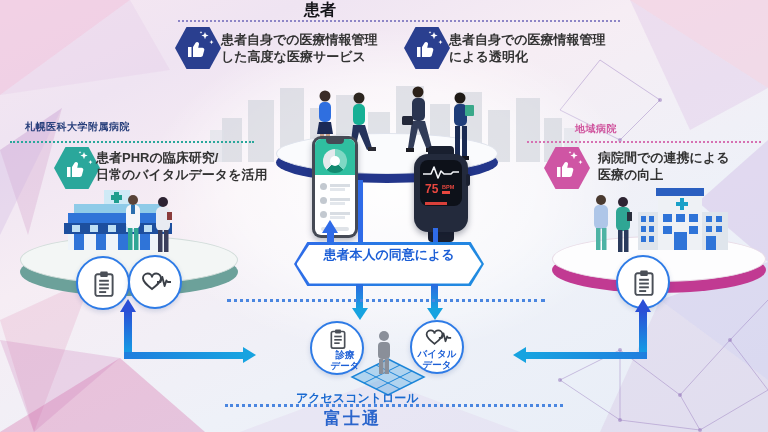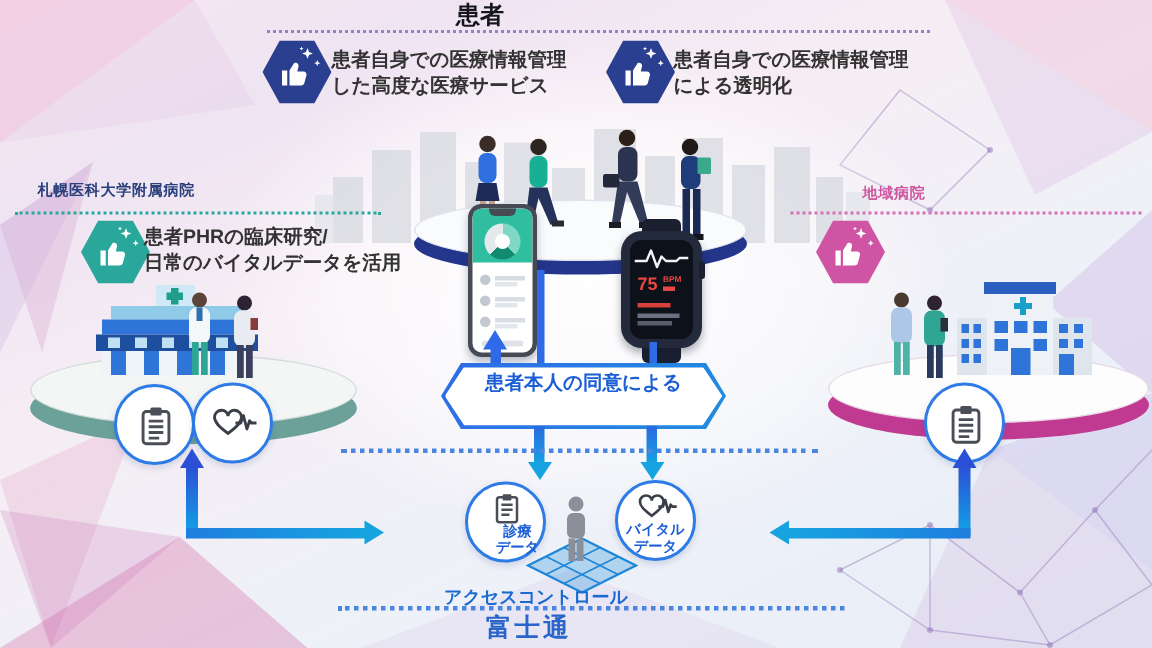--- a/index.html
+++ b/index.html
@@ -189,20 +189,24 @@
   <div class="abs hbar" style="left:124px;top:352px;width:120px;"></div>
   <div class="abs tri tri-right" style="left:243px;top:347px;"></div>
 
   <div class="abs ctext section-title" style="left:575px;top:122px;width:130px;color:#d0559e;">地域病院</div>
   <div class="abs" style="left:527px;top:141px;width:234px;height:0;border-top:2px dotted #d671b2;"></div>
   <svg class="abs" style="left:544px;top:147px;" width="46" height="42" viewBox="0 0 46 42">
     <polygon points="11.5,0 34.5,0 46,21 34.5,42 11.5,42 0,21" fill="#cf55a4"></polygon>
     <path fill="#fff" d="M13 20h3.5v10H13zM18 30h7.8c1 0 1.9-.7 2.1-1.7l1.4-5.2c.3-1.2-.6-2.4-1.9-2.4h-4.2l.8-3.4c.3-1.2-.6-2.4-1.9-2.4-.6 0-1.2.3-1.5.9L18 20z"></path>
     <path fill="#fff" d="M30 5l1 2.6 2.6 1-2.6 1-1 2.6-1-2.6-2.6-1 2.6-1zM36.5 13l.6 1.5 1.5.6-1.5.6-.6 1.5-.6-1.5-1.5-.6 1.5-.6zM26 4l.4 1 1 .4-1 .4-.4 1-.4-1-1-.4 1-.4z"></path>
   </svg>
+  <div class="abs benefit-text" style="left:598px;top:149px;">
+    <div>病院間での連携による</div>
+    <div>医療の向上</div>
+  </div>
 
   <div class="abs" style="left:552px;top:236px;width:214px;height:58px;">
     <div class="abs ellipse" style="left:0;top:11px;width:214px;height:46px;background:#c13a92;"></div>
     <div class="abs ellipse" style="left:0;top:0;width:214px;height:46px;background:#fdfdfe;border:1px solid #e8dbe6;box-sizing:border-box;"></div>
   </div>
 
   <svg class="abs" style="left:638px;top:186px;" width="94" height="64" viewBox="0 0 94 64">
     <rect x="0" y="26" width="20" height="38" fill="#dfe5ec"></rect>
     <g fill="#2f74d8">
         <rect x="3" y="30" width="5" height="6"></rect>
@@ -322,21 +326,21 @@
       <div class="abs" style="left:6px;top:88px;width:28px;height:4px;border-radius:2px;background:#dfe3e8;"></div>
     </div>
     <div class="abs" style="left:14px;top:3px;width:18px;height:5px;background:#454a55;border-radius:0 0 4px 4px;"></div>
   </div>
 
   <div class="abs" style="left:414px;top:146px;width:54px;height:96px;">
     <div class="abs" style="left:14px;top:0;width:26px;height:12px;background:#1a2030;border-radius:4px 4px 0 0;"></div>
     <div class="abs" style="left:14px;top:84px;width:26px;height:12px;background:#1a2030;border-radius:0 0 4px 4px;"></div>
     <div class="abs" style="left:0;top:8px;width:54px;height:78px;background:#232a3c;border-radius:14px;box-shadow:0 3px 6px rgba(20,25,45,.35);"></div>
     <div class="abs" style="left:52px;top:28px;width:4px;height:12px;background:#1a2030;border-radius:2px;"></div>
-    <div class="abs" style="left:6px;top:14px;width:42px;height:66px;background:#0d1119;border-radius:8px;overflow:hidden;">
+    <div class="abs" style="left:6px;top:14px;width:42px;height:46px;background:#0d1119;border-radius:8px;overflow:hidden;">
       <svg style="position:absolute;left:3px;top:4px;" width="36" height="16" viewBox="0 0 36 16">
         <polyline points="0,10 8,10 11,3 15,14 18,7 21,10 28,10 30,8 36,8" fill="none" stroke="#f2f4f8" stroke-width="1.6" stroke-linejoin="round"></polyline>
       </svg>
       <span class="abs" style="left:5px;top:22px;font-size:12px;font-weight:800;color:#e8473f;">75</span>
       <span class="abs" style="left:22px;top:24px;font-size:5.5px;font-weight:700;color:#e8473f;">BPM</span>
       <div class="abs" style="left:22px;top:31px;width:8px;height:3px;background:#e8473f;"></div>
       <div class="abs" style="left:5px;top:42px;width:22px;height:3px;background:#d8403a;"></div>
       <div class="abs" style="left:5px;top:49px;width:28px;height:2.5px;background:#6a7080;"></div>
       <div class="abs" style="left:5px;top:54px;width:23px;height:2.5px;background:#565c6a;"></div>
     </div>

